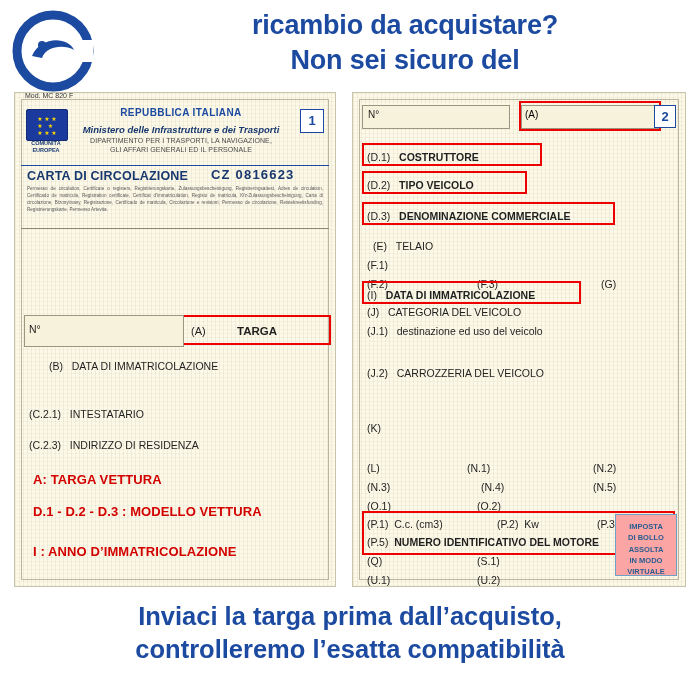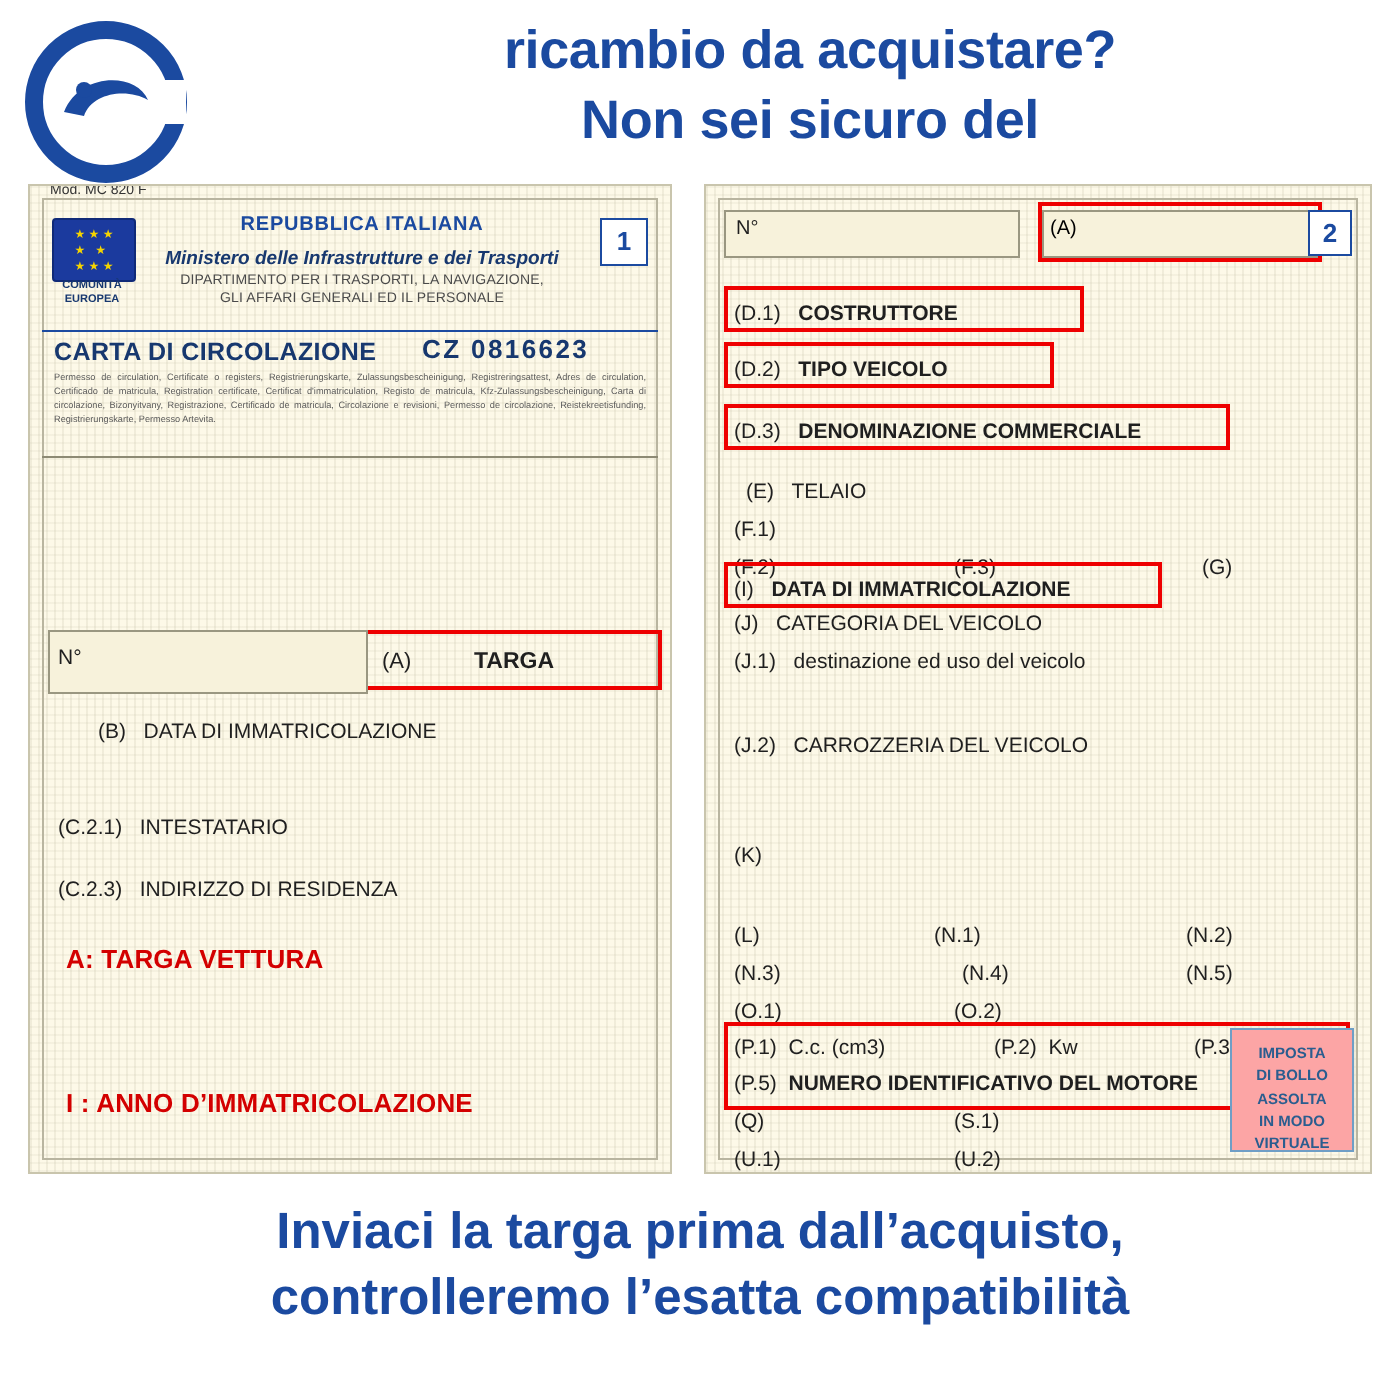--- a/index.html
+++ b/index.html
@@ -211,20 +211,21 @@
   <div class="field" style="left:14px; top:315px;">
     <span class="code">(C.2.1)</span>
     &nbsp;&nbsp;<span>INTESTATARIO</span>
   </div>
   <div class="field" style="left:14px; top:346px;">
     <span class="code">(C.2.3)</span>
     &nbsp;&nbsp;<span>INDIRIZZO DI RESIDENZA</span>
   </div>
 
   <div class="legend" style="top:379px;">A: TARGA VETTURA</div>
+  <div class="legend" style="top:411px;">D.1 - D.2 - D.3 : MODELLO VETTURA</div>
   <div class="legend" style="top:451px;">I : ANNO D’IMMATRICOLAZIONE</div>
   <div class="legend" style="top:492px;">P.1 : CILINDRATA</div>
 
 </div>
 
 <div class="doc" id="doc-right">
   <div class="inner"></div>
 
   <div class="nbox"></div>
   <div class="nbox-l" style="left:15px;top:16px;">N°</div>

